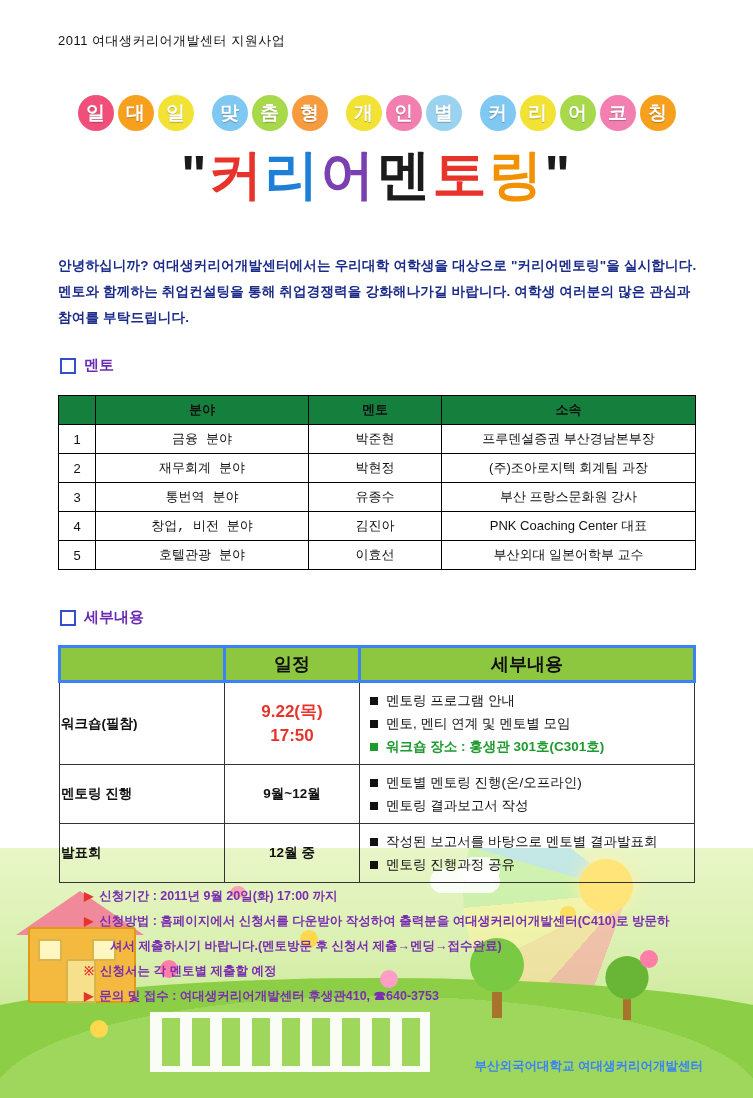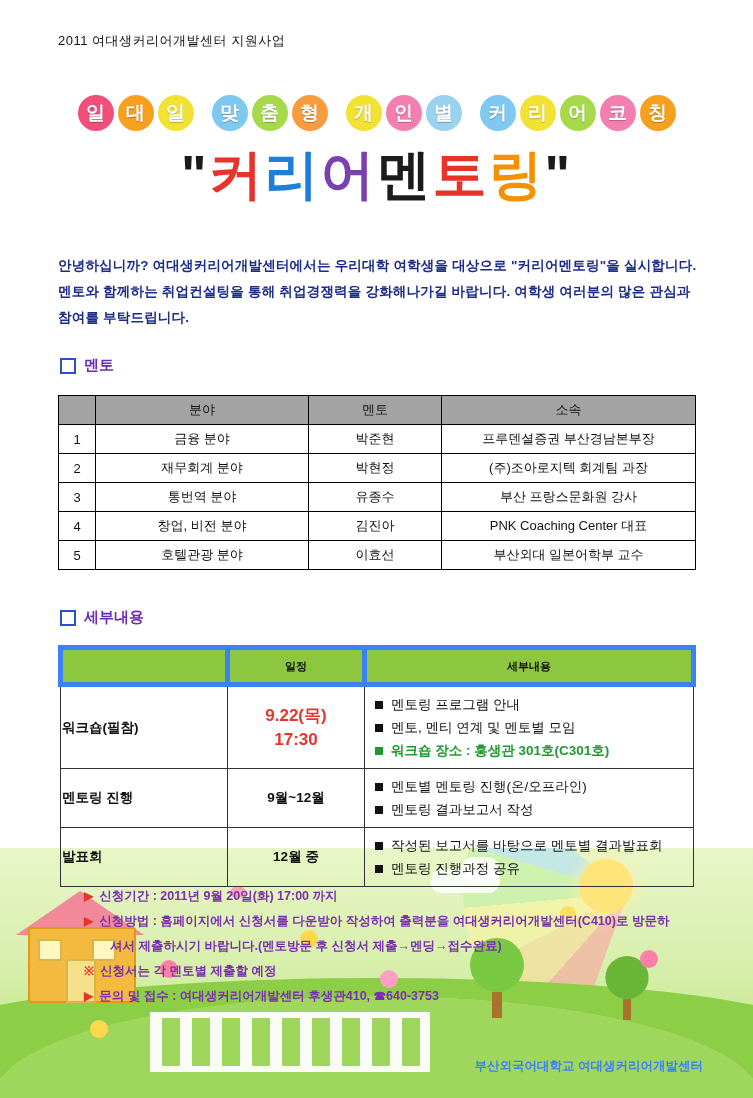--- a/index.html
+++ b/index.html
@@ -94,28 +94,28 @@
   }
   .sec-mento{left:60px;top:356px;}
   .sec-detail{left:60px;top:608px;color:#6a2bb5;}
 
   table{border-collapse:collapse;position:absolute;}
   .t-mento{left:58px;top:395px;width:638px;}
   .t-mento th,.t-mento td{
     border:1px solid #000;font-size:13px;text-align:center;height:26px;
     color:#111;
   }
-  .t-mento th{background:#a3a3a3;font-weight:normal;}
+  .t-mento th{background:#15803d;font-weight:bold;}
   .t-mento td.num{width:34px;}
-  .t-mento td.field{width:210px;}
+  .t-mento td.field{width:210px;font-family:Liberation Mono, monospace;}
   .t-mento td.name{width:130px;}
 
   .t-detail{left:58px;top:645px;width:638px;}
   .t-detail th{
-    border:5px solid #3b82f6;background:#8dc63f;color:#111;font-size:11px;
+    border:3px solid #3b82f6;background:#8dc63f;color:#111;font-size:18px;
     font-weight:bold;height:30px;
   }
   .t-detail td{border:1px solid #333;font-size:13.5px;color:#111;vertical-align:middle;}
   .t-detail td.c1{width:160px;text-align:left;font-weight:bold;}
   .t-detail td.c2{width:130px;text-align:center;font-weight:bold;}
   .t-detail td.c3{padding:6px 10px;}
   .t-detail .red{color:#e8332a;font-size:17px;line-height:24px;}
   .bullet{display:block;line-height:23px;}
   .bullet .sq{display:inline-block;width:8px;height:8px;background:#111;margin-right:8px;vertical-align:middle;}
   .bullet.green{color:#1e9b2f;font-weight:bold;}
@@ -230,21 +230,21 @@
 
     <table class="t-detail" id="t-detail">
         <tbody>
           <tr>
             <th style="width:160px;"></th>
             <th style="width:130px;">일정</th>
             <th style="">세부내용</th>
           </tr>
           <tr>
             <td class="c1">워크숍(필참)</td>
-            <td class="c2"><span class="red">9.22(목)</span><br><span class="red">17:30</span></td>
+            <td class="c2"><span class="red">9.22(목)</span><br><span class="red">17:50</span></td>
             <td class="c3">
               <span class="bullet"><span class="sq"></span>멘토링 프로그램 안내</span>
               <span class="bullet"><span class="sq"></span>멘토, 멘티 연계 및 멘토별 모임</span>
               <span class="bullet green"><span class="sq"></span>워크숍 장소 : 홍생관 301호(C301호)</span>
             </td>
           </tr>
           <tr>
             <td class="c1">멘토링 진행</td>
             <td class="c2"><span class="">9월~12월</span></td>
             <td class="c3">

